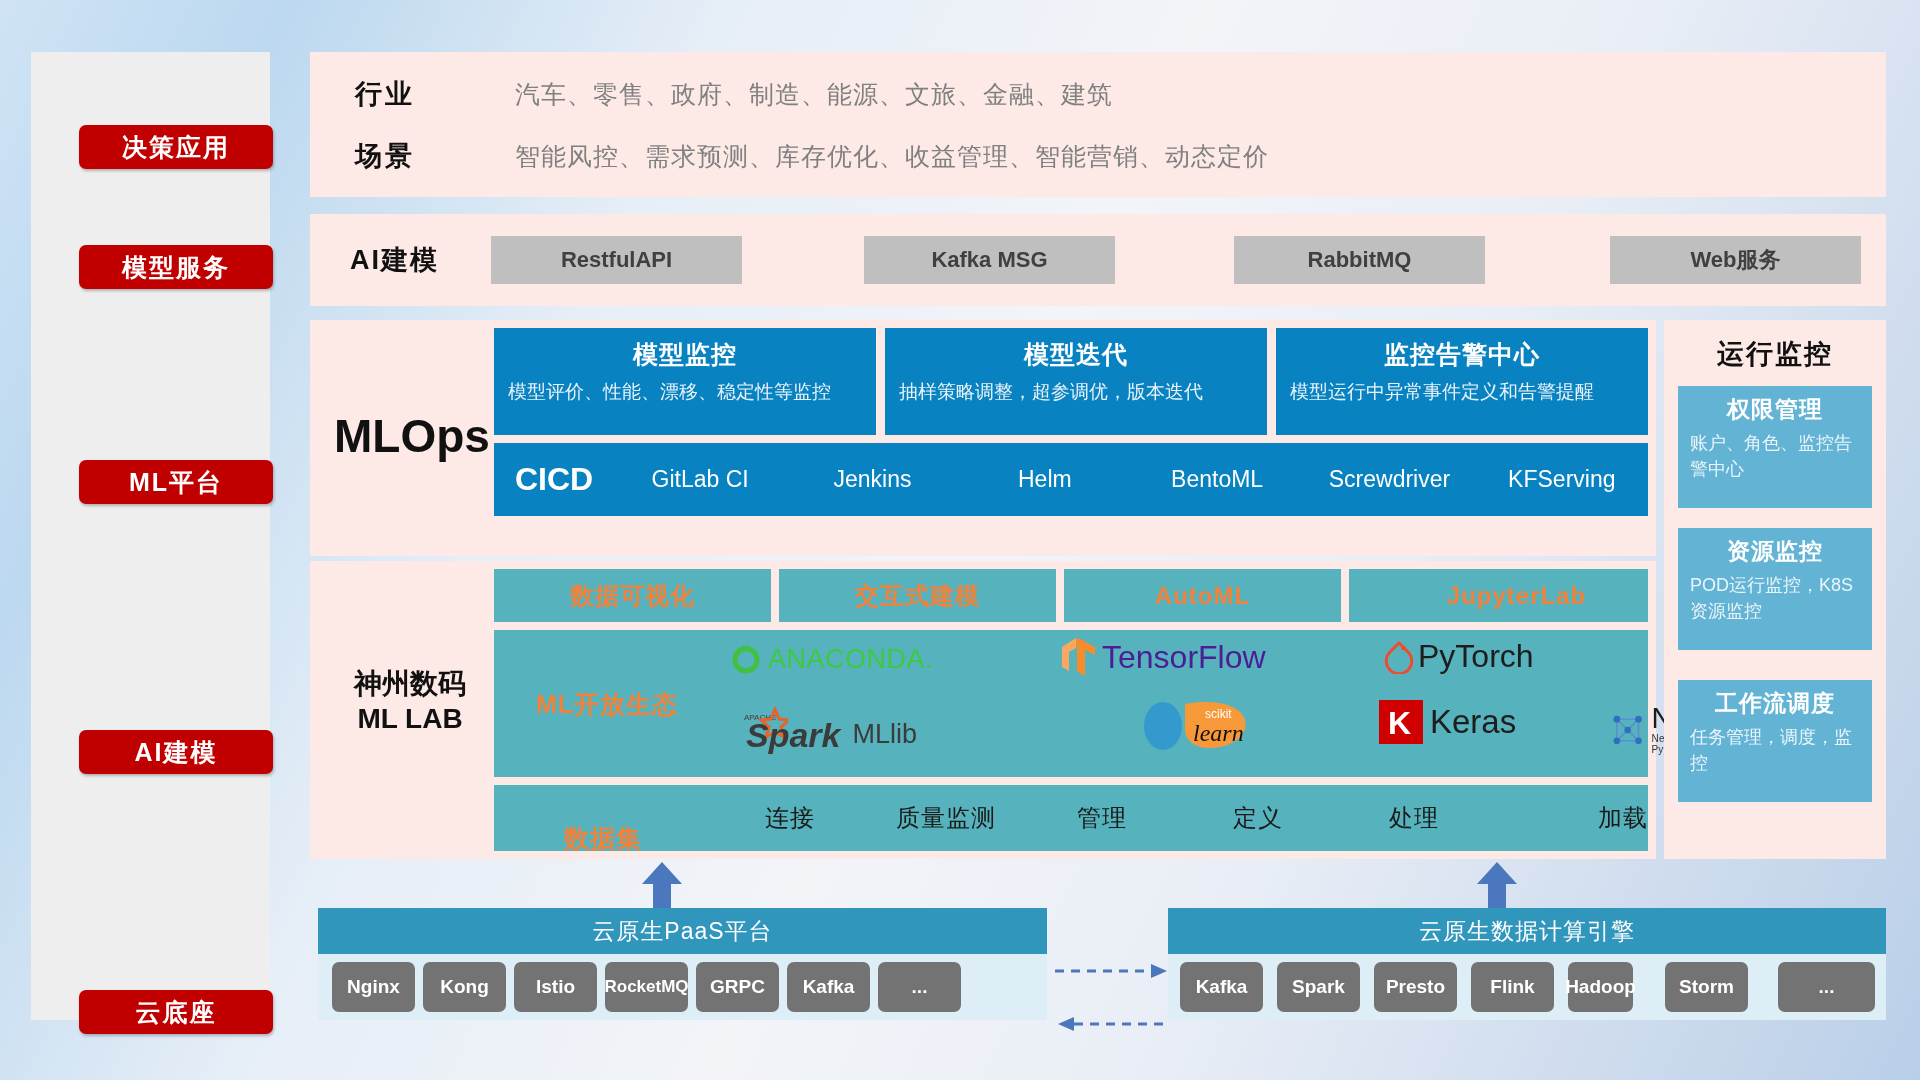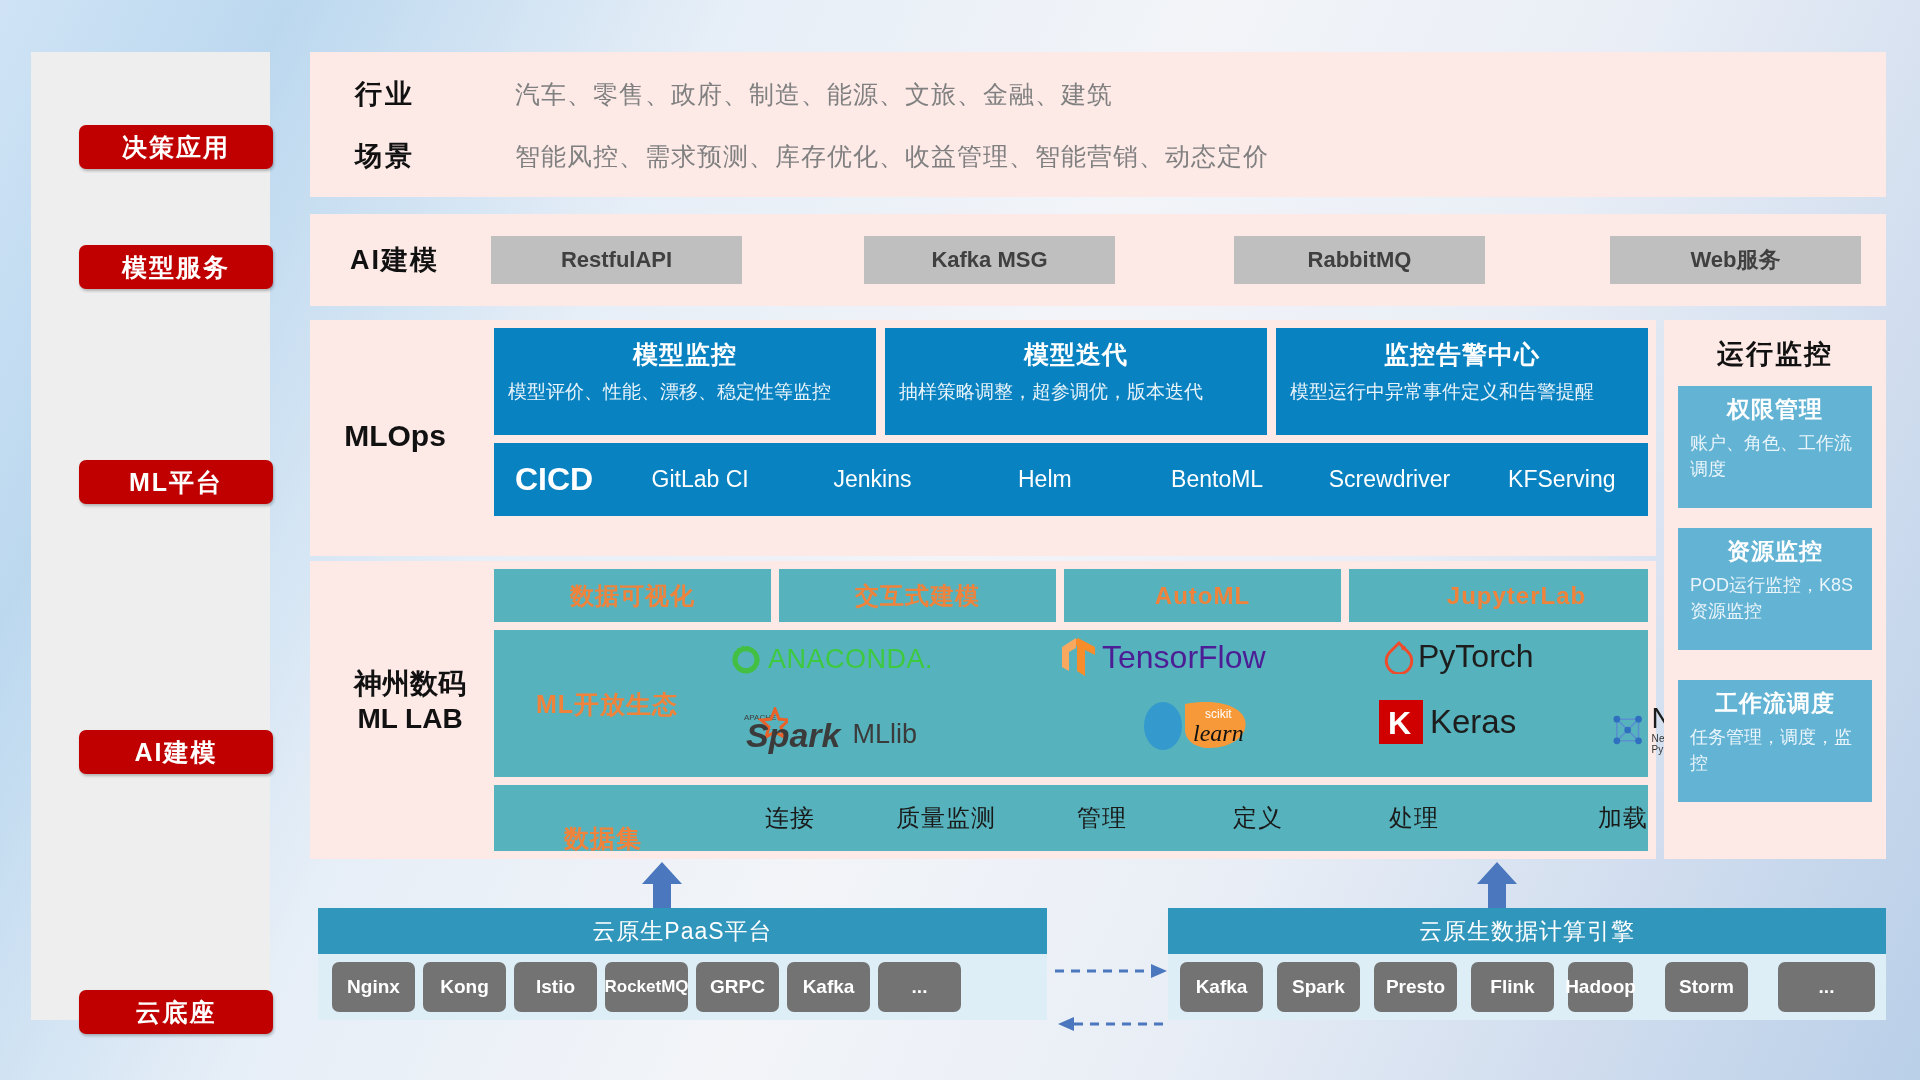--- a/index.html
+++ b/index.html
@@ -143,21 +143,21 @@
       </div>
     <div class="svc-btn" style="left:924px;top:22px;width:251px;height:48px;">
         <span>RabbitMQ</span>
       </div>
     <div class="svc-btn" style="left:1300px;top:22px;width:251px;height:48px;">
         <span>Web服务</span>
       </div>
   </div>
 
   <div class="panel" style="left:310px;top:320px;width:1346px;height:236px;">
-    <div class="rowlabel" style="left:5px;top:86px;width:160px;height:60px;font-size:30px;justify-content:center;text-align:right;">MLOps</div>
+    <div class="rowlabel" style="left:22px;top:86px;width:160px;height:60px;font-size:46px;justify-content:center;text-align:right;">MLOps</div>
 
     <div class="mlops-card" style="left:184px;top:8px;width:382px;height:107px;">
       <div class="t">模型监控</div>
       <div class="d">模型评价、性能、漂移、稳定性等监控</div>
     </div>
     <div class="mlops-card" style="left:575px;top:8px;width:382px;height:107px;">
       <div class="t">模型迭代</div>
       <div class="d">抽样策略调整，超参调优，版本迭代</div>
     </div>
     <div class="mlops-card" style="left:966px;top:8px;width:372px;height:107px;">
@@ -286,21 +286,21 @@
         <div style="flex:1;text-align:right;" class="ds-item">加载</div>
       </div>
     </div>
   </div>
 
   <div class="panel" style="left:1664px;top:320px;width:222px;height:539px;">
     <div style="position:absolute;left:0;top:16px;width:222px;text-align:center;font-size:27px;font-weight:bold;color:#111;letter-spacing:2px;">运行监控</div>
 
     <div class="mon-card" style="left:14px;top:66px;width:194px;height:122px;">
       <div class="t">权限管理</div>
-      <div class="d">账户、角色、工作流调度</div>
+      <div class="d">账户、角色、监控告警中心</div>
     </div>
     <div class="mon-card" style="left:14px;top:208px;width:194px;height:122px;">
       <div class="t">资源监控</div>
       <div class="d">POD运行监控，K8S资源监控</div>
     </div>
     <div class="mon-card" style="left:14px;top:360px;width:194px;height:122px;">
       <div class="t">工作流调度</div>
       <div class="d">任务管理，调度，监控</div>
     </div>
   </div>

